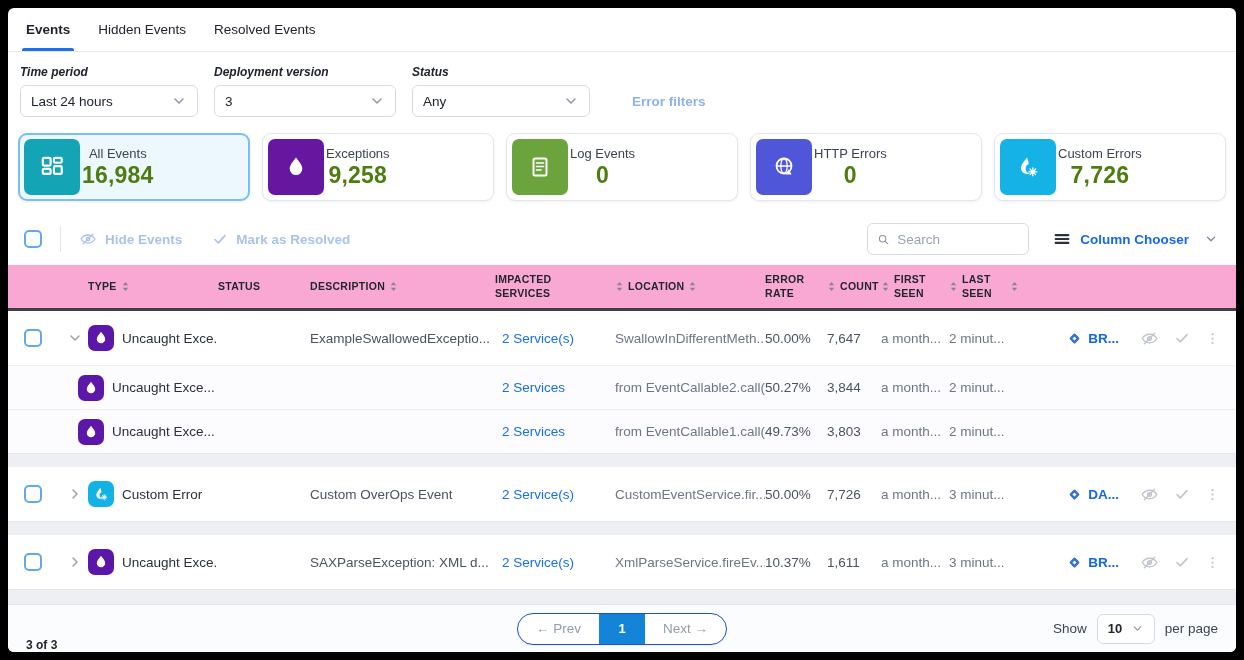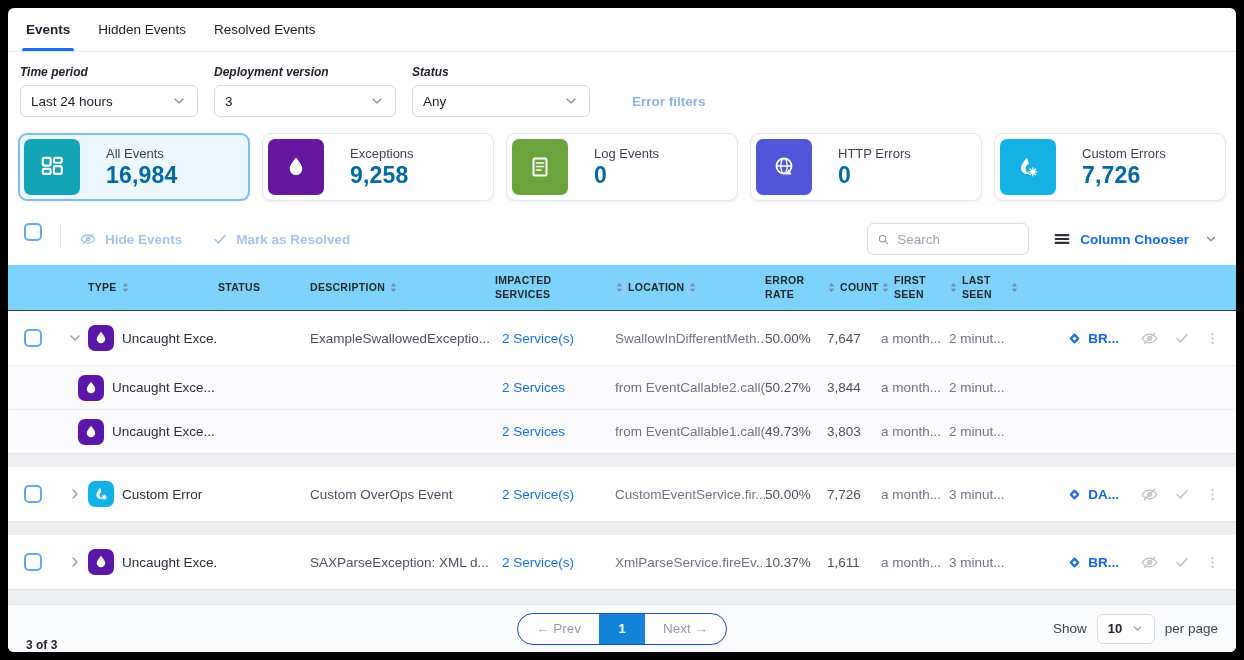--- a/index.html
+++ b/index.html
@@ -21,42 +21,42 @@
   .sel-time { width: 178px; } .sel-dep { width: 182px; } .sel-status { width: 178px; }
   .select .chev { color: #8d96a4; }
   .clear-filters { font-size: 13.5px; font-weight: 700; color: #8fb3e4; margin: 0 0 8px 26px; cursor: pointer; background: none; border: none; font-family: inherit; }
 
   
   .cards { display: flex; gap: 12px; padding: 2px 10px 14px 10px; flex: 0 0 auto; }
   .card { flex: 1; height: 68px; background: #fff; border: 1px solid #e3e6ea; border-radius: 9px; box-shadow: 0 1px 3px rgba(20,30,50,.07); display: flex; align-items: center; padding: 5px; cursor: pointer; }
   .card.selected { border: 2px solid #79bff2; background: #ecf7fe; padding: 4px; }
   .card-icon { width: 56px; height: 56px; border-radius: 7px; display: flex; align-items: center; justify-content: center; color: #fff; flex: 0 0 auto; }
   .ci-teal { background: #13a5b6; } .ci-purple { background: #65189f; } .ci-green { background: #6ba33c; } .ci-indigo { background: #4f56d8; } .ci-cyan { background: #15b2e5; }
-  .card-text { margin-left: 26px; display: flex; flex-direction: column; gap: 1px; }
+  .card-text { margin-left: 2px; display: flex; flex-direction: column; gap: 1px; align-items: center; }
   .card-label { font-size: 13px; color: #3c4352; }
-  .card-value { font-size: 23px; font-weight: 700; color: #0369a1; letter-spacing: .2px; }
+  .card-value { font-size: 23px; font-weight: 700; color: #4d7c0f; letter-spacing: .2px; }
 
   
-  .toolbar { display: flex; padding: 8px 18px 10px 16px; flex: 0 0 auto; }
+  .toolbar { display: flex; align-items: center; padding: 8px 18px 10px 16px; flex: 0 0 auto; }
   .cbx { width: 18px; height: 18px; border: 2px solid #64a8ea; border-radius: 5px; background: #fff; cursor: pointer; flex: 0 0 auto; }
   .tb-divider { width: 1px; height: 26px; background: #e3e6ea; margin: 0 18px; }
   .tb-btn { display: flex; align-items: center; gap: 8px; color: #a7c4ea; font-size: 13.5px; font-weight: 700; margin-right: 30px; background: none; border: none; font-family: inherit; cursor: pointer; }
   .tb-right { margin-left: auto; display: flex; align-items: center; }
   .search-box { width: 162px; height: 32px; border: 1px solid #d8dce2; border-radius: 6px; display: flex; align-items: center; padding: 0 9px; gap: 7px; color: #8b94a1; }
   .search-box input { border: none; outline: none; width: 100%; font-size: 13.5px; font-family: inherit; color: #20242e; }
   .search-box input::placeholder { color: #9aa3b0; }
   .col-chooser { display: flex; align-items: center; gap: 9px; margin-left: 24px; background: none; border: none; font-family: inherit; cursor: pointer; }
   .col-chooser .label { color: #1767ef; font-size: 13.5px; font-weight: 700; }
   .col-chooser .burger { color: #2c313c; }
   .col-chooser .chev { color: #7c8493; margin-left: 6px; }
 
   
   .table-area { background: #edeff3; flex: 1; display: flex; flex-direction: column; overflow: hidden; }
   .grid-row { display: grid; grid-template-columns: 38px 26px 130px 92px 185px 120px 150px 62px 54px 68px 70px 1fr; align-items: center; padding: 0 16px; }
-  .thead { height: 46px; background: #7dd3fc; border-bottom: 1px solid #404040; font-size: 10.5px; font-weight: 700; color: #23262e; letter-spacing: .3px; }
+  .thead { height: 46px; background: #f9a8d4; border-bottom: 3px solid #404040; font-size: 10.5px; font-weight: 700; color: #23262e; letter-spacing: .3px; }
   .th { display: flex; align-items: center; gap: 4px; cursor: pointer; line-height: 1.25; }
   .sort { color: #7e859e; flex: 0 0 auto; }
   .c1{grid-column:1} .c2{grid-column:2} .c3{grid-column:3} .c4{grid-column:4} .c5{grid-column:5} .c6{grid-column:6} .c7{grid-column:7} .c8{grid-column:8} .c9{grid-column:9} .c10{grid-column:10} .c11{grid-column:11} .c12{grid-column:12}
   .group { background: #fff; border-bottom: 1px solid #e2e5ea; margin-bottom: 13px; flex: 0 0 auto; }
   .group:last-of-type { margin-bottom: 0; }
   .prow { height: 54px; background: #fff; }
   .crow { height: 44px; border-top: 1px solid #eceef2; background: #fcfcfe; }
   .chev-btn { color: #99a0ab; display: flex; align-items: center; justify-content: center; background: none; border: none; cursor: pointer; }
   .type-cell { display: flex; align-items: center; gap: 8px; overflow: hidden; white-space: nowrap; }
   .type-cell.child { grid-column: 1 / 4; padding-left: 54px; }

